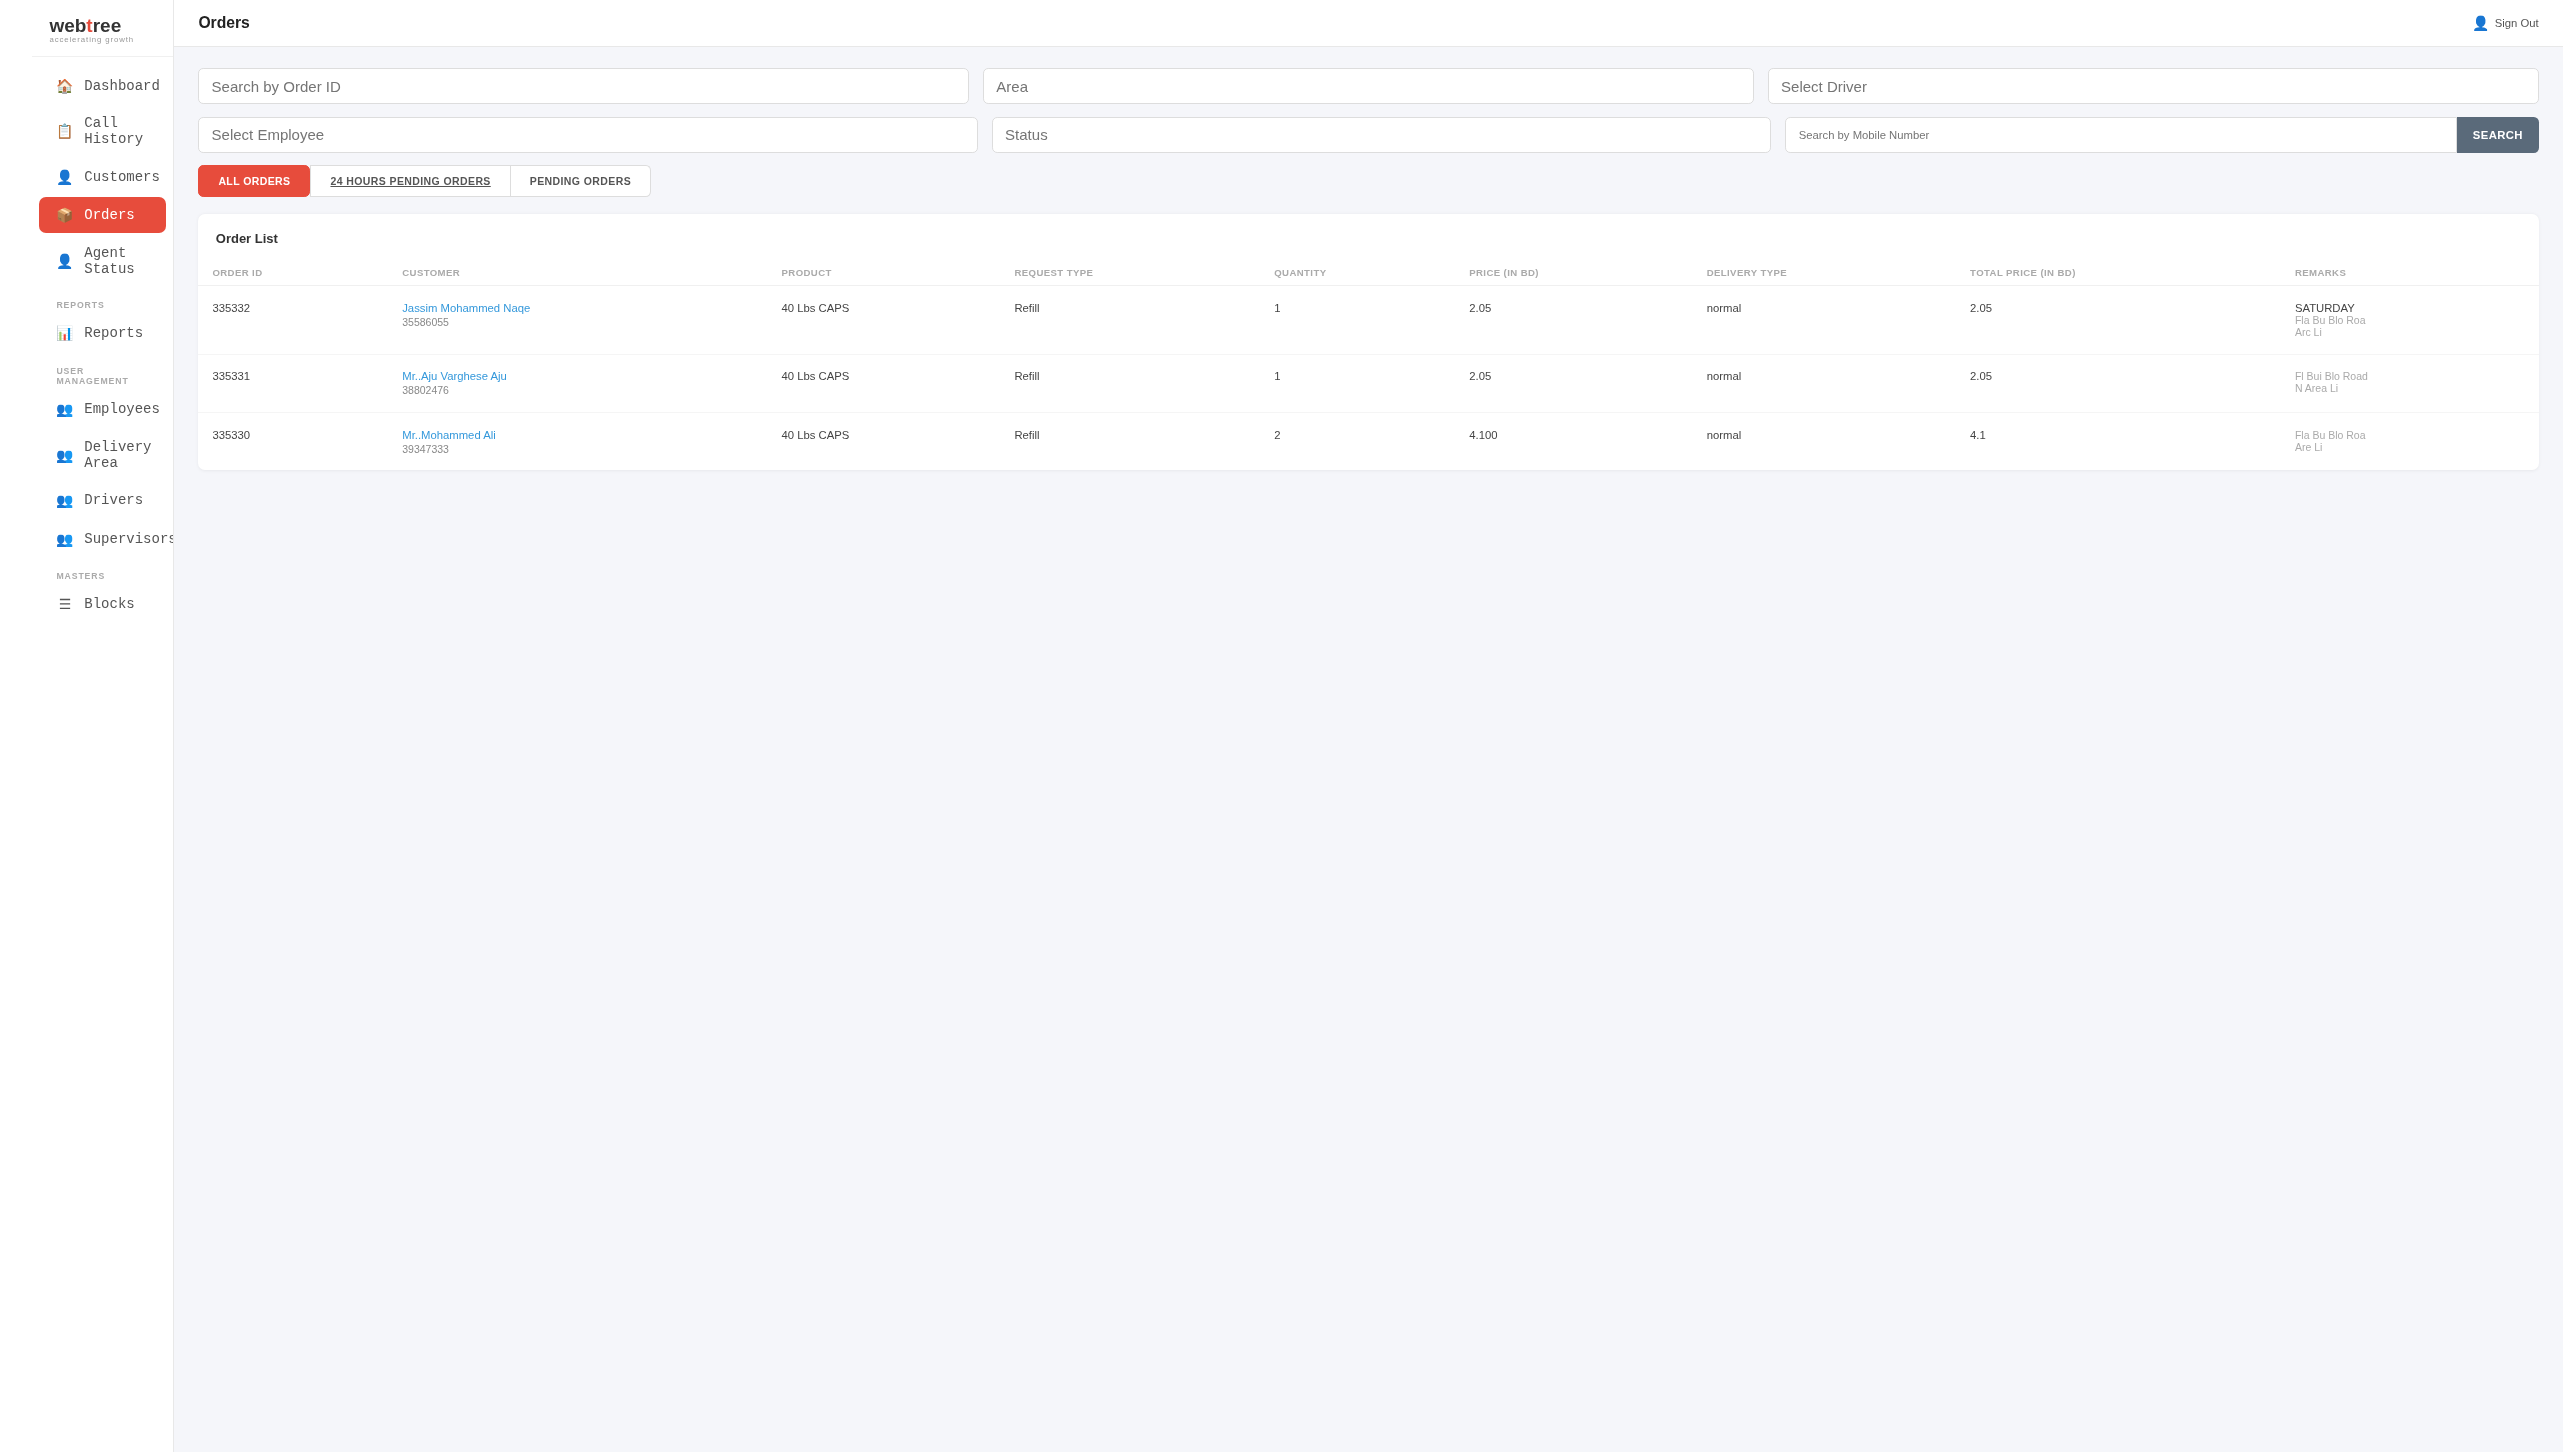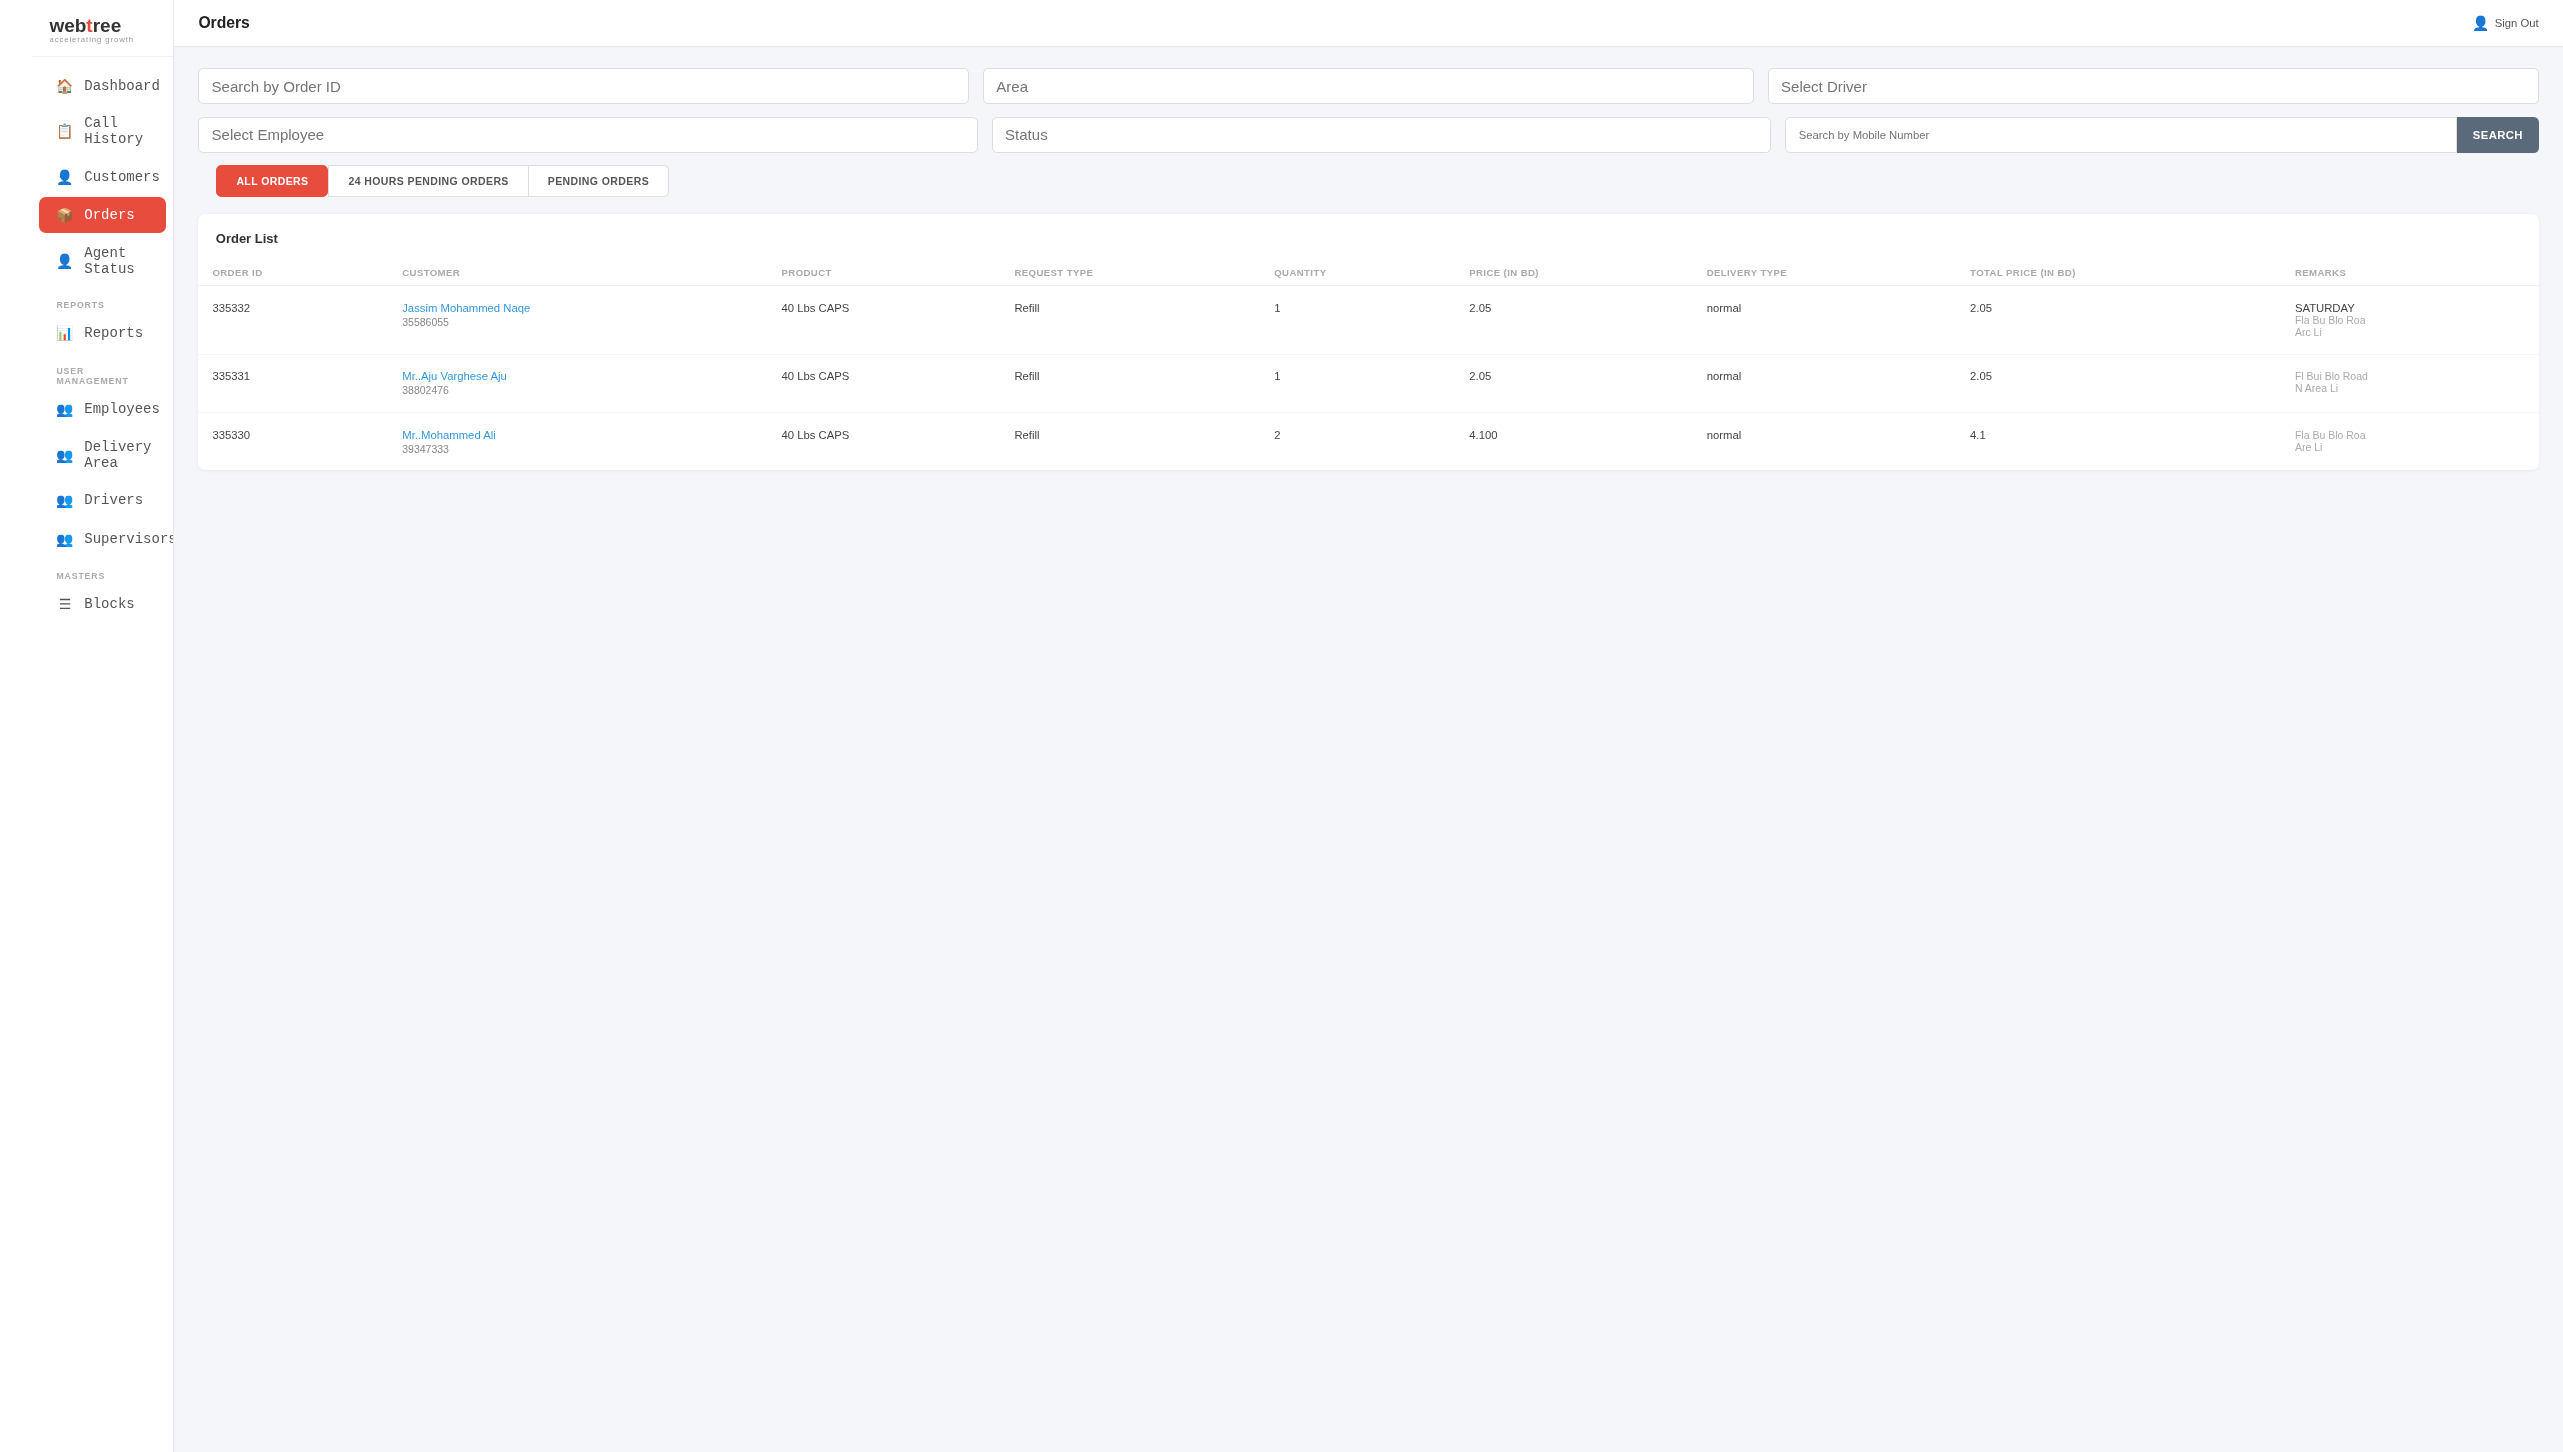--- a/index.html
+++ b/index.html
@@ -33,27 +33,27 @@
 
     
     .filter-row { display: flex; gap: 14px; margin-bottom: 12.2px; }
     .filter-input { flex: 1; padding: 8.7px 12.2px; border: 0.9px solid #ddd; border-radius: 5.2px; font-size: 15px; color: #888; background: #fff; outline: none; }
 
     .search-group { display: flex; flex: 1; }
     .search-group input { flex: 1; padding: 8.7px 12.2px; border: 0.9px solid #ddd; border-radius: 5.2px 0 0 5.2px; font-size: 11.3px; color: #888; outline: none; }
     .search-btn { padding: 8.7px 15.7px; background: #5a6a7a; color: #fff; border: none; border-radius: 0 5.2px 5.2px 0; font-size: 11.3px; font-weight: 600; cursor: pointer; letter-spacing: 0.4px; }
 
     
-    .tabs-row { display: flex; gap: 0; margin-bottom: 17.4px; margin-left: 18px; }
+    .tabs-row { display: flex; gap: 0; margin-bottom: 17.4px; }
     .tab-btn { padding: 8.7px 19px; border: 0.9px solid #ddd; background: #fff; font-size: 10.5px; font-weight: 600; color: #555; cursor: pointer; letter-spacing: 0.4px; }
     .tab-btn:first-child { border-radius: 5.2px 0 0 5.2px; }
     .tab-btn:last-child { border-radius: 0 5.2px 5.2px 0; }
     .tab-btn.active { background: #e74c3c; color: #fff; border-color: #e74c3c; border-radius: 5.2px; }
     .tab-btn:not(:first-child) { border-left: none; }
-    .tab-btn.active + .tab-btn { border-left: 0.9px solid #ddd; }
+    .tab-btn.active + .tab-btn { border-left: 0.9px solid #ddd; text-decoration: underline; }
 
     
     .order-list-card { background: #fff; border-radius: 7px; padding: 17.4px 0 0; box-shadow: 0 0.9px 3.5px rgba(0,0,0,0.06); }
     .order-list-title { font-size: 13px; font-weight: 600; color: #333; padding: 0 17.4px 14px; }
 
     
     .orders-table { width: 100%; border-collapse: collapse; }
     .orders-table th { font-size: 9.6px; font-weight: 700; color: #aaa; text-transform: uppercase; letter-spacing: 0.4px; padding: 7px 14px; text-align: left; border-bottom: 0.9px solid #f0f0f0; }
     .orders-table td { padding: 15.7px 14px; font-size: 11.3px; color: #444; border-bottom: 0.9px solid #f5f5f5; vertical-align: top; }
     .orders-table tr:last-child td { border-bottom: none; }

